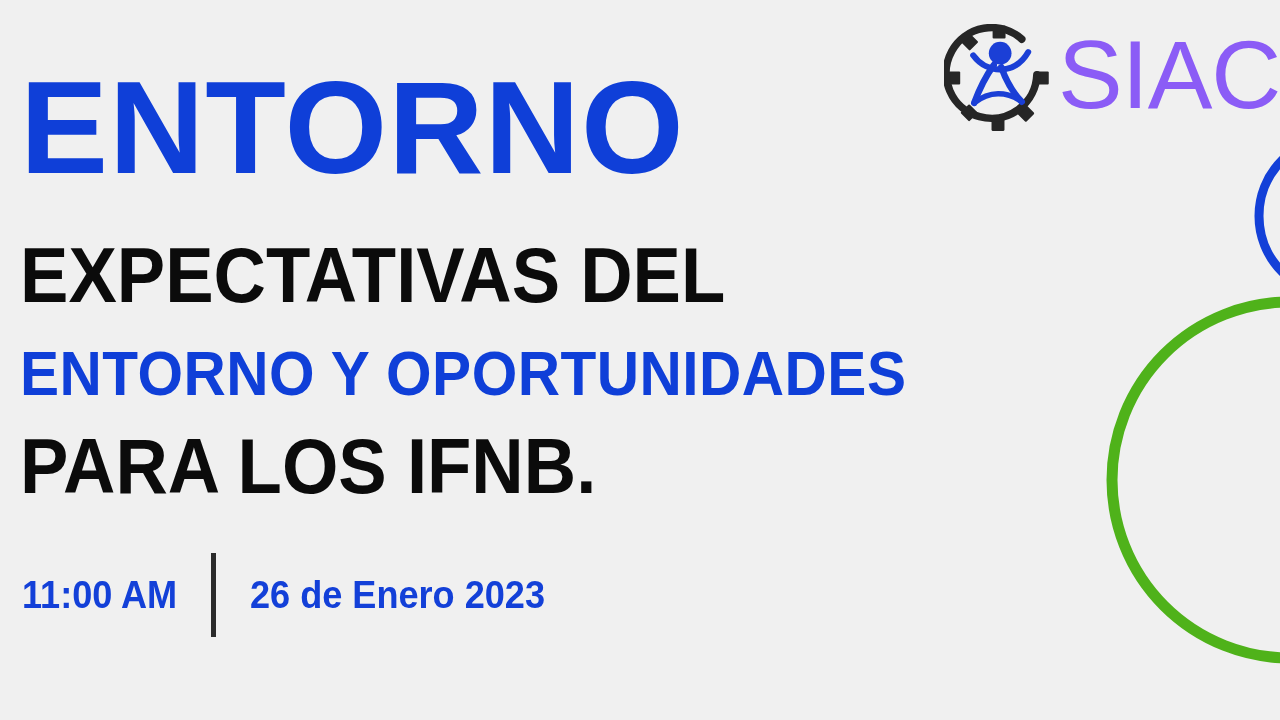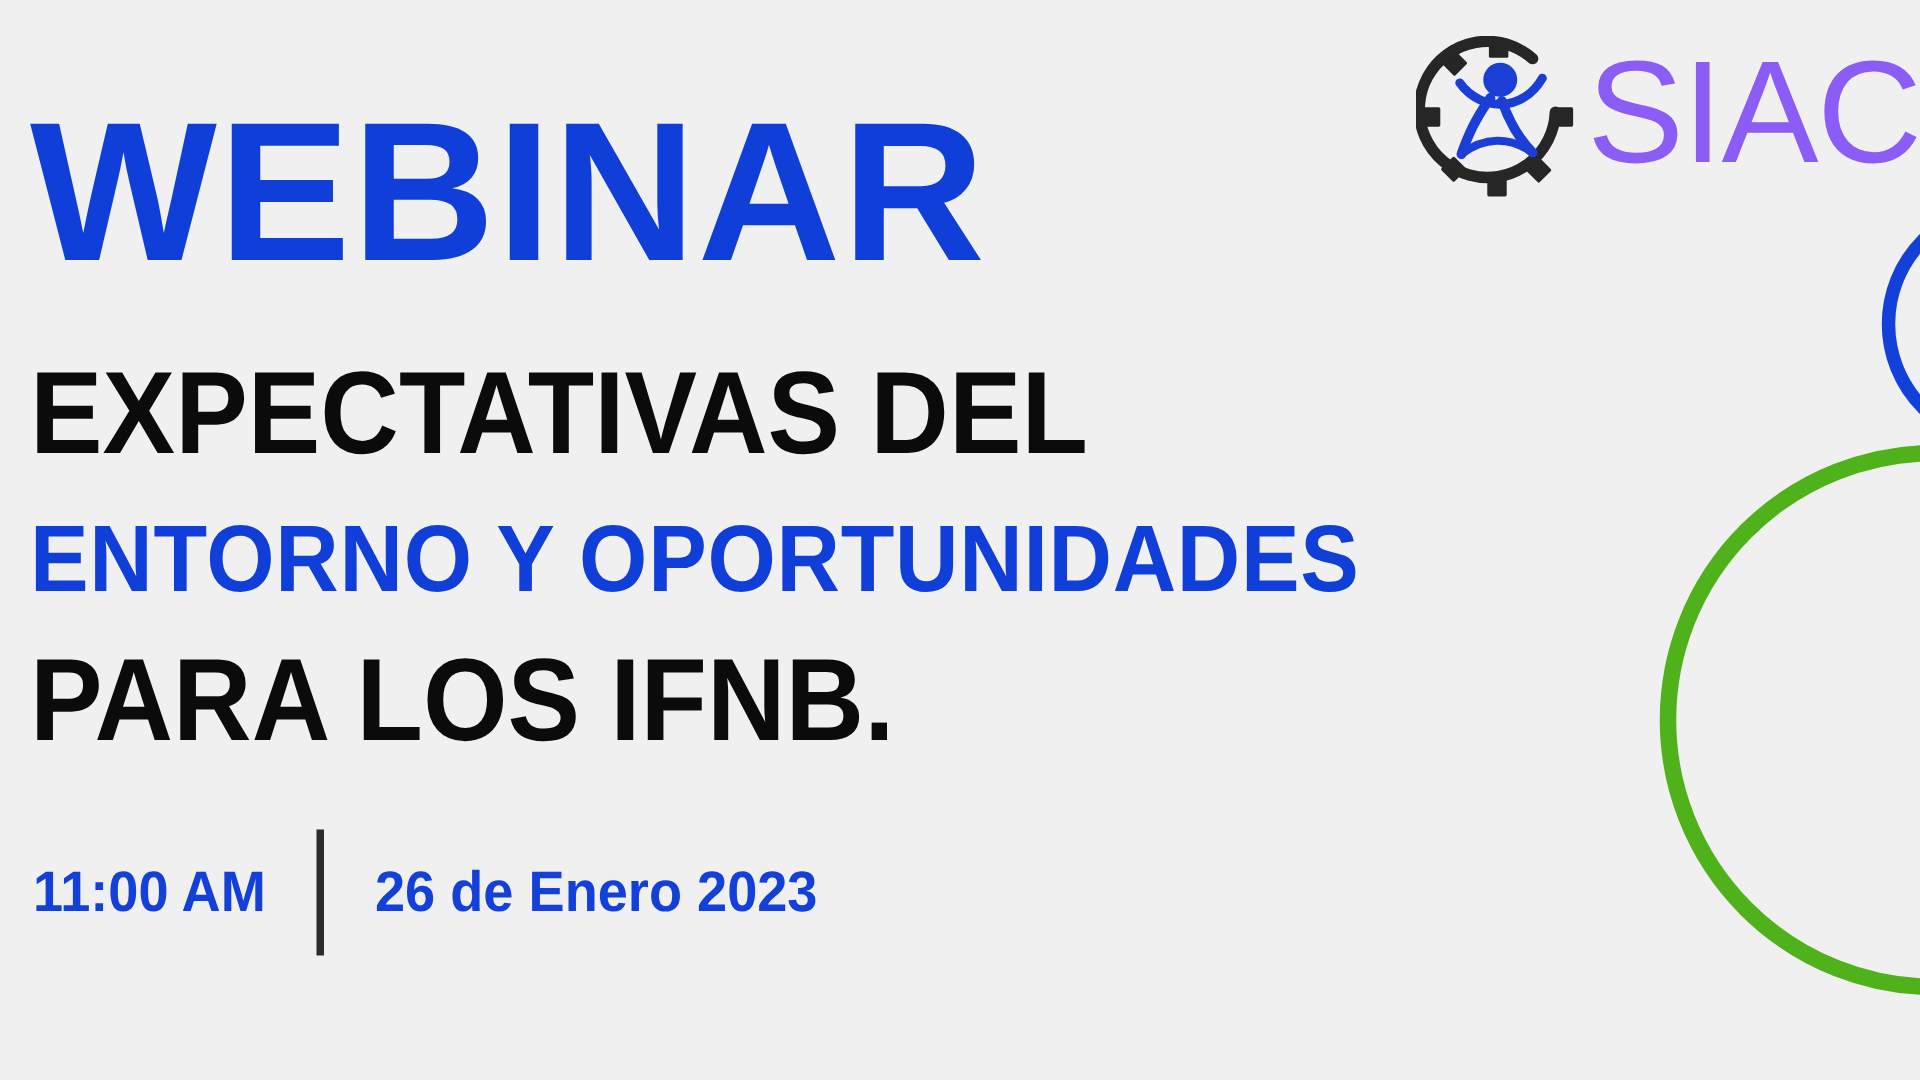--- a/index.html
+++ b/index.html
@@ -164,21 +164,21 @@
 
       <path d="M46 38 C 36 52, 32 62, 28 73" fill="none" stroke="#1b3fd6" stroke-width="6" stroke-linecap="round"></path>
       <path d="M53 40 C 58 54, 64 64, 72 72" fill="none" stroke="#1b3fd6" stroke-width="6" stroke-linecap="round"></path>
 
       <path d="M28 73 C 42 62, 58 62, 72 72" fill="none" stroke="#1b3fd6" stroke-width="5" stroke-linecap="round"></path>
     </svg>
     <span id="brand-name">SIAC</span>
   </div>
 
   <div id="headline-block">
-    <div class="kicker">WEBINAR</div>
+    <div class="kicker">ENTORNO</div>
     <div class="title-line" id="title-line-1">EXPECTATIVAS DEL</div>
     <div class="title-line" id="title-line-2">ENTORNO Y OPORTUNIDADES</div>
     <div class="title-line" id="title-line-3">PARA LOS IFNB.</div>
   </div>
 
   <div id="event-meta">
     <span class="meta-text">11:00 AM</span>
     <span id="meta-divider"></span>
     <span class="meta-text">26 de Enero 2023</span>
   </div>

